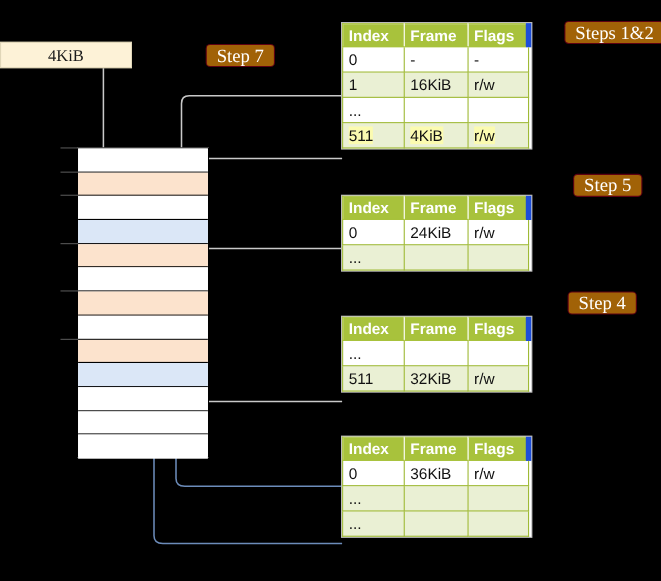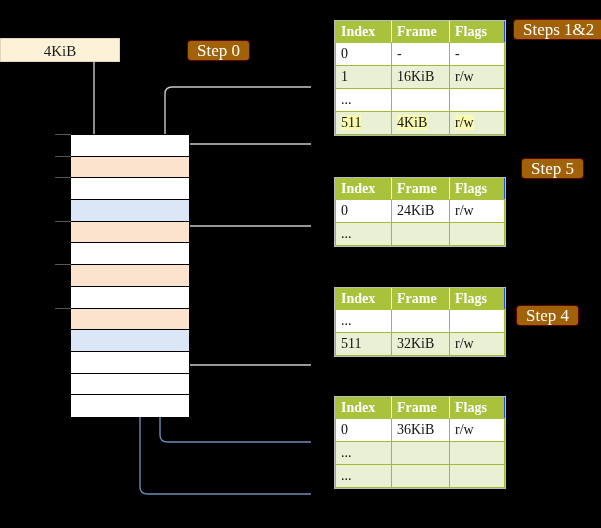--- a/index.html
+++ b/index.html
@@ -92,36 +92,35 @@
     height: 0;
     border-top: 1.6px solid #555555;
   }
 
   
   .ptable {
     position: absolute;
     border-collapse: collapse;
     background: #ffffff;
     box-shadow: 0 0 0 1px #bbbbbb;
-    font-family: Liberation Serif, serif;
-    margin-left: 24px;
+    font-family: Liberation Sans, sans-serif;
   }
   .ptable th {
     background: #a8c23c;
     color: #ffffff;
     font-size: 14px;
     font-weight: bold;
     text-align: left;
     padding: 2px 5px;
     border: 1px solid #a8c23c;
     border-right: 1px solid #ffffff;
     height: 18px;
     box-sizing: border-box;
   }
-  .ptable th:last-child { border-right: 1px solid #1d4ed8; }
+  .ptable th:last-child { border-right: 5px solid #1d4ed8; }
   .ptable td {
     font-size: 14px;
     color: #111111;
     text-align: left;
     padding: 1px 5px;
     border: 1px solid #9fba36;
     height: 23px;
     box-sizing: border-box;
     background: #ffffff;
   }
@@ -301,19 +300,19 @@
           <tr class="alt">
             <td class="col-index">...</td>
             <td class="col-frame"></td>
             <td class="col-flags"></td>
           </tr>
         </tbody>
       </table>
     </div>
 
   <div id="badges-host">
-      <div class="step-badge" style="left: 188px; top: 41px;">Step 0</div>
+      <div class="step-badge" style="left: 188px; top: 41px;">Step 7</div>
       <div class="step-badge" style="left: 514px; top: 20px;">Steps 1&amp;2</div>
       <div class="step-badge" style="left: 522px; top: 159px;">Step 5</div>
-      <div class="step-badge" style="left: 517px; top: 266px; margin-top: 40px;">Step 4</div>
+      <div class="step-badge" style="left: 517px; top: 266px;">Step 4</div>
     </div>
 
 </div>
 
 </body></html>

